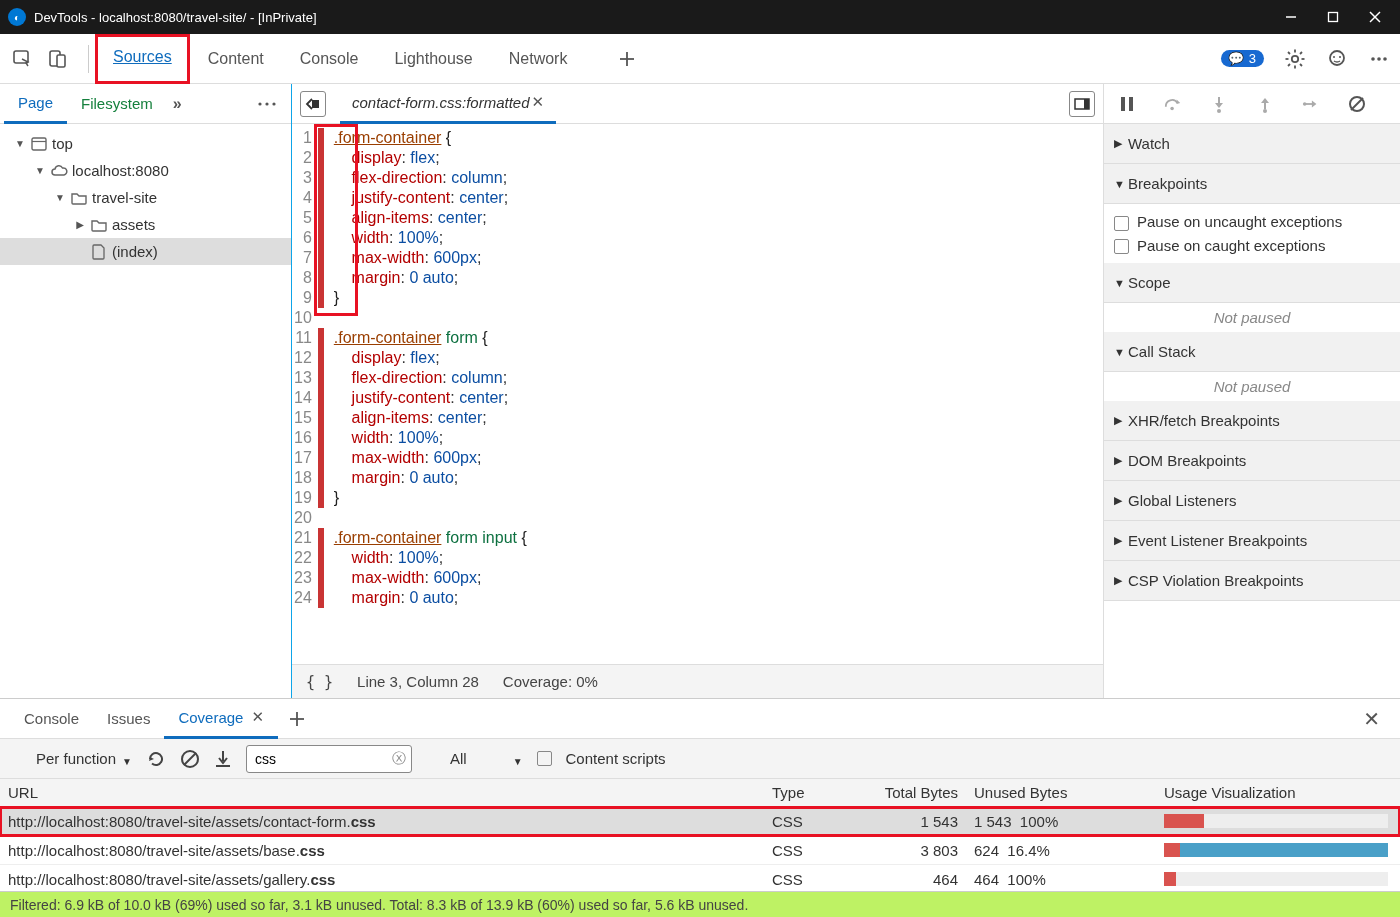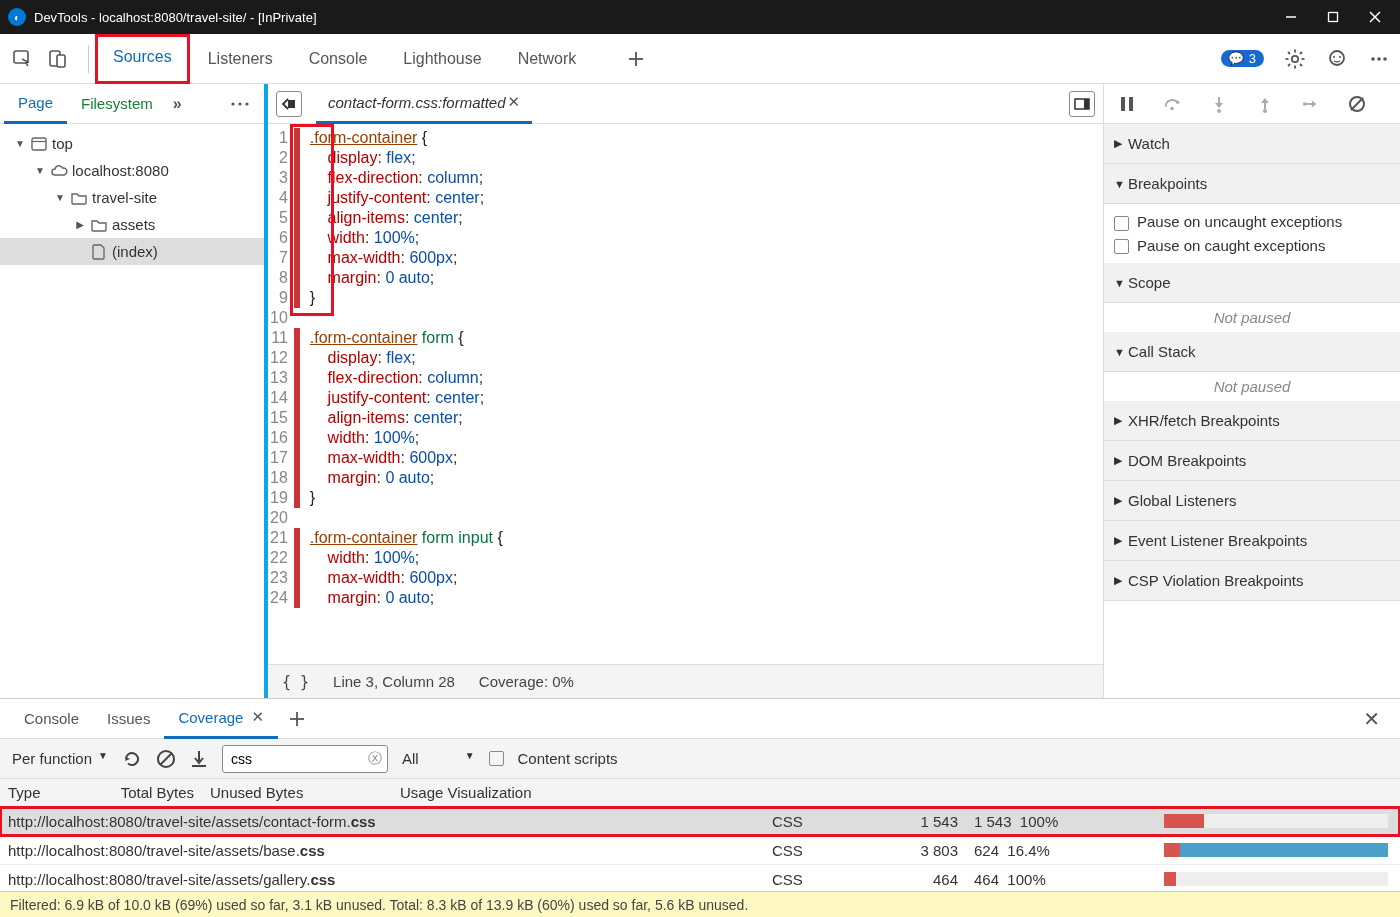--- a/index.html
+++ b/index.html
@@ -10,29 +10,29 @@
 .titlebar-icon { width:18px; height:18px; border-radius:50%; background:#0078d4; margin-right:8px; display:flex; align-items:center; justify-content:center; font-size:10px; }
 .titlebar-text { flex:1; }
 .winbtns { display:flex; gap:28px; margin-right:10px; }
 .winbtn { width:14px; height:14px; display:flex; align-items:center; justify-content:center; color:#fff; font-size:13px; }
 
 
 .toolbar { height:50px; border-bottom:1px solid #ddd; display:flex; align-items:center; padding:0 10px; }
 .tool-icon { width:24px; height:24px; display:flex; align-items:center; justify-content:center; margin-right:12px; }
 .main-tab { padding:0 18px; height:50px; display:flex; align-items:center; font-size:16px; color:#555; }
 .main-tab.active { color:#0f6cbd; border-bottom:3px solid #0f6cbd; }
-.main-tab.hl { outline:3px solid #e81123; outline-offset:-3px;}
+.main-tab.hl { outline:3px solid #e81123; outline-offset:-3px;text-decoration:underline;}
 .toolbar-right { margin-left:auto; display:flex; align-items:center; gap:20px; }
 .issue-pill { background:#1769d1; color:#fff; border-radius:10px; padding:1px 8px; font-size:13px; display:flex; align-items:center; gap:4px; }
 
 
 .workarea { display:flex; height:614px; }
 
 
-.sidebar { width:268px; border-right:4px solid #0ea5e9; display:flex; flex-direction:column; }
+.sidebar { width:292px; border-right:1px solid #0ea5e9; display:flex; flex-direction:column; }
 .sidebar-tabs { height:40px; display:flex; align-items:center; border-bottom:1px solid #ddd; padding:0 4px; }
 .side-tab { padding:0 14px; height:40px; display:flex; align-items:center; font-size:15px; color:#15803d; }
 .side-tab.active { color:#0f6cbd; border-bottom:3px solid #0f6cbd; }
 .tree { padding:6px 0; font-size:15px; flex:1; overflow:auto; }
 .tree-row { height:27px; display:flex; align-items:center; }
 .tree-row.sel { background:#ddd; }
 .tree-ind { display:inline-block; }
 .tri { display:inline-block; width:12px; text-align:center; font-size:10px; color:#555; }
 .ticon { width:18px; height:18px; display:inline-flex; align-items:center; justify-content:center; margin:0 4px; }
 
@@ -76,38 +76,38 @@
 .drawer { border-top:1px solid #ccc; height:219px; display:flex; flex-direction:column; }
 .drawer-tabs { height:40px; display:flex; align-items:center; border-bottom:1px solid #ddd; padding:0 10px; }
 .drawer-tab { padding:0 14px; height:40px; display:flex; align-items:center; font-size:15px; color:#555; gap:8px; }
 .drawer-tab.active { color:#0f6cbd; border-bottom:3px solid #0f6cbd; }
 .drawer-close { margin-left:auto; font-size:20px; color:#555; padding:0 10px; }
 
 .cov-toolbar { height:40px; background:#f4f4f4; border-bottom:1px solid #ddd; display:flex; align-items:center; gap:14px; padding:0 12px; font-size:15px; }
 .filter-input { width:166px; height:28px; border:1px solid #888; border-radius:3px; padding:0 26px 0 8px; font-size:14px; }
 .filter-wrap { position:relative; }
 .filter-x { position:absolute; right:6px; top:5px; color:#888; font-size:14px; }
-.sel-ctrl { display:flex; align-items:flex-start; gap:6px; }
+.sel-ctrl { display:flex; align-items:flex-end; gap:6px;margin-left:24px; }
 
 .cov-table { flex:1; overflow:hidden; font-size:15px; }
 .cov-head { display:flex; background:#f4f4f4; border-bottom:1px solid #ccc; height:28px; align-items:center; }
 .cov-head > div, .cov-row > div { padding:0 8px; }
 .c-url { flex:1; }
 .c-type { width:86px; }
 .c-total{ width:116px; text-align:right; }
 .c-unused{ width:190px; text-align:left; }
 .c-vis  { width:244px; }
 .cov-row { display:flex; height:29px; align-items:center; border-bottom:1px solid #eee; }
 .cov-row.sel { background:#ddd; }
 .cov-row.hl { outline:3px solid #e81123; outline-offset:-2px; }
 .vis-bar { height:14px; background:#eee; display:flex; width:224px; }
 .vis-r { background:#d9534f; height:100%; }
 .vis-b { background:#4aa0c8; height:100%; }
 
-.statusbar { position:absolute; bottom:0; left:0; right:0; height:26px; background:#fef9c3; border-top:1px solid #ccc; padding:0 10px; font-size:14px; display:flex; align-items:center; color:#444; }
+.statusbar { position:absolute; bottom:0; left:0; right:0; height:26px; background:#bef264; border-top:1px solid #ccc; padding:0 10px; font-size:14px; display:flex; align-items:center; color:#444; }
 
 svg { display:block; }
 </style>
 </head>
 <body>
 
 <div class="titlebar">
   <span class="titlebar-icon">◐</span>
   <span class="titlebar-text">DevTools - localhost:8080/travel-site/ - [InPrivate]</span>
   <div class="winbtns">
@@ -139,21 +139,21 @@
     </span>
   <span class="tool-icon">
       <svg width="20" height="20">
         <rect x="2" y="2" width="10" height="15" rx="2" fill="none" stroke="#555" stroke-width="1.6"></rect>
         <rect x="9" y="6" width="8" height="12" rx="1.5" fill="#fff" stroke="#555" stroke-width="1.6"></rect>
       </svg>
     </span>
   <span style="width:1px;height:28px;background:#ccc;margin:0 6px"></span>
   <div id="main-tabs" style="display: flex;">
       <div class="main-tab active hl">Sources</div>
-      <div class="main-tab">Listeners</div>
+      <div class="main-tab">Content</div>
       <div class="main-tab">Console</div>
       <div class="main-tab">Lighthouse</div>
       <div class="main-tab">Network</div>
     </div>
   <span class="tool-icon" style="margin-left:30px">
       <svg width="18" height="18">
         <line x1="9" y1="2" x2="9" y2="16" stroke="#555" stroke-width="1.8"></line>
         <line x1="2" y1="9" x2="16" y2="9" stroke="#555" stroke-width="1.8"></line>
       </svg>
     </span>
@@ -486,20 +486,21 @@
         <span>All</span>
         <span style="margin-left:40px;font-size:10px">▼</span>
       </span>
     <label style="display:flex;align-items:center;gap:6px">
         <span class="chk"></span>
         <span>Content scripts</span>
       </label>
   </div>
   <div class="cov-table">
     <div class="cov-head" id="cov-headers">
+        <div class="c-url">URL</div>
         <div class="c-type">Type</div>
         <div class="c-total">Total Bytes</div>
         <div class="c-unused">Unused Bytes</div>
         <div class="c-vis">Usage Visualization</div>
       </div>
     <div id="cov-rows">
         <div class="cov-row sel hl">
           <div class="c-url">http://localhost:8080/travel-site/assets/contact-form.<b>css</b></div>
           <div class="c-type">CSS</div>
           <div class="c-total">1 543</div>

